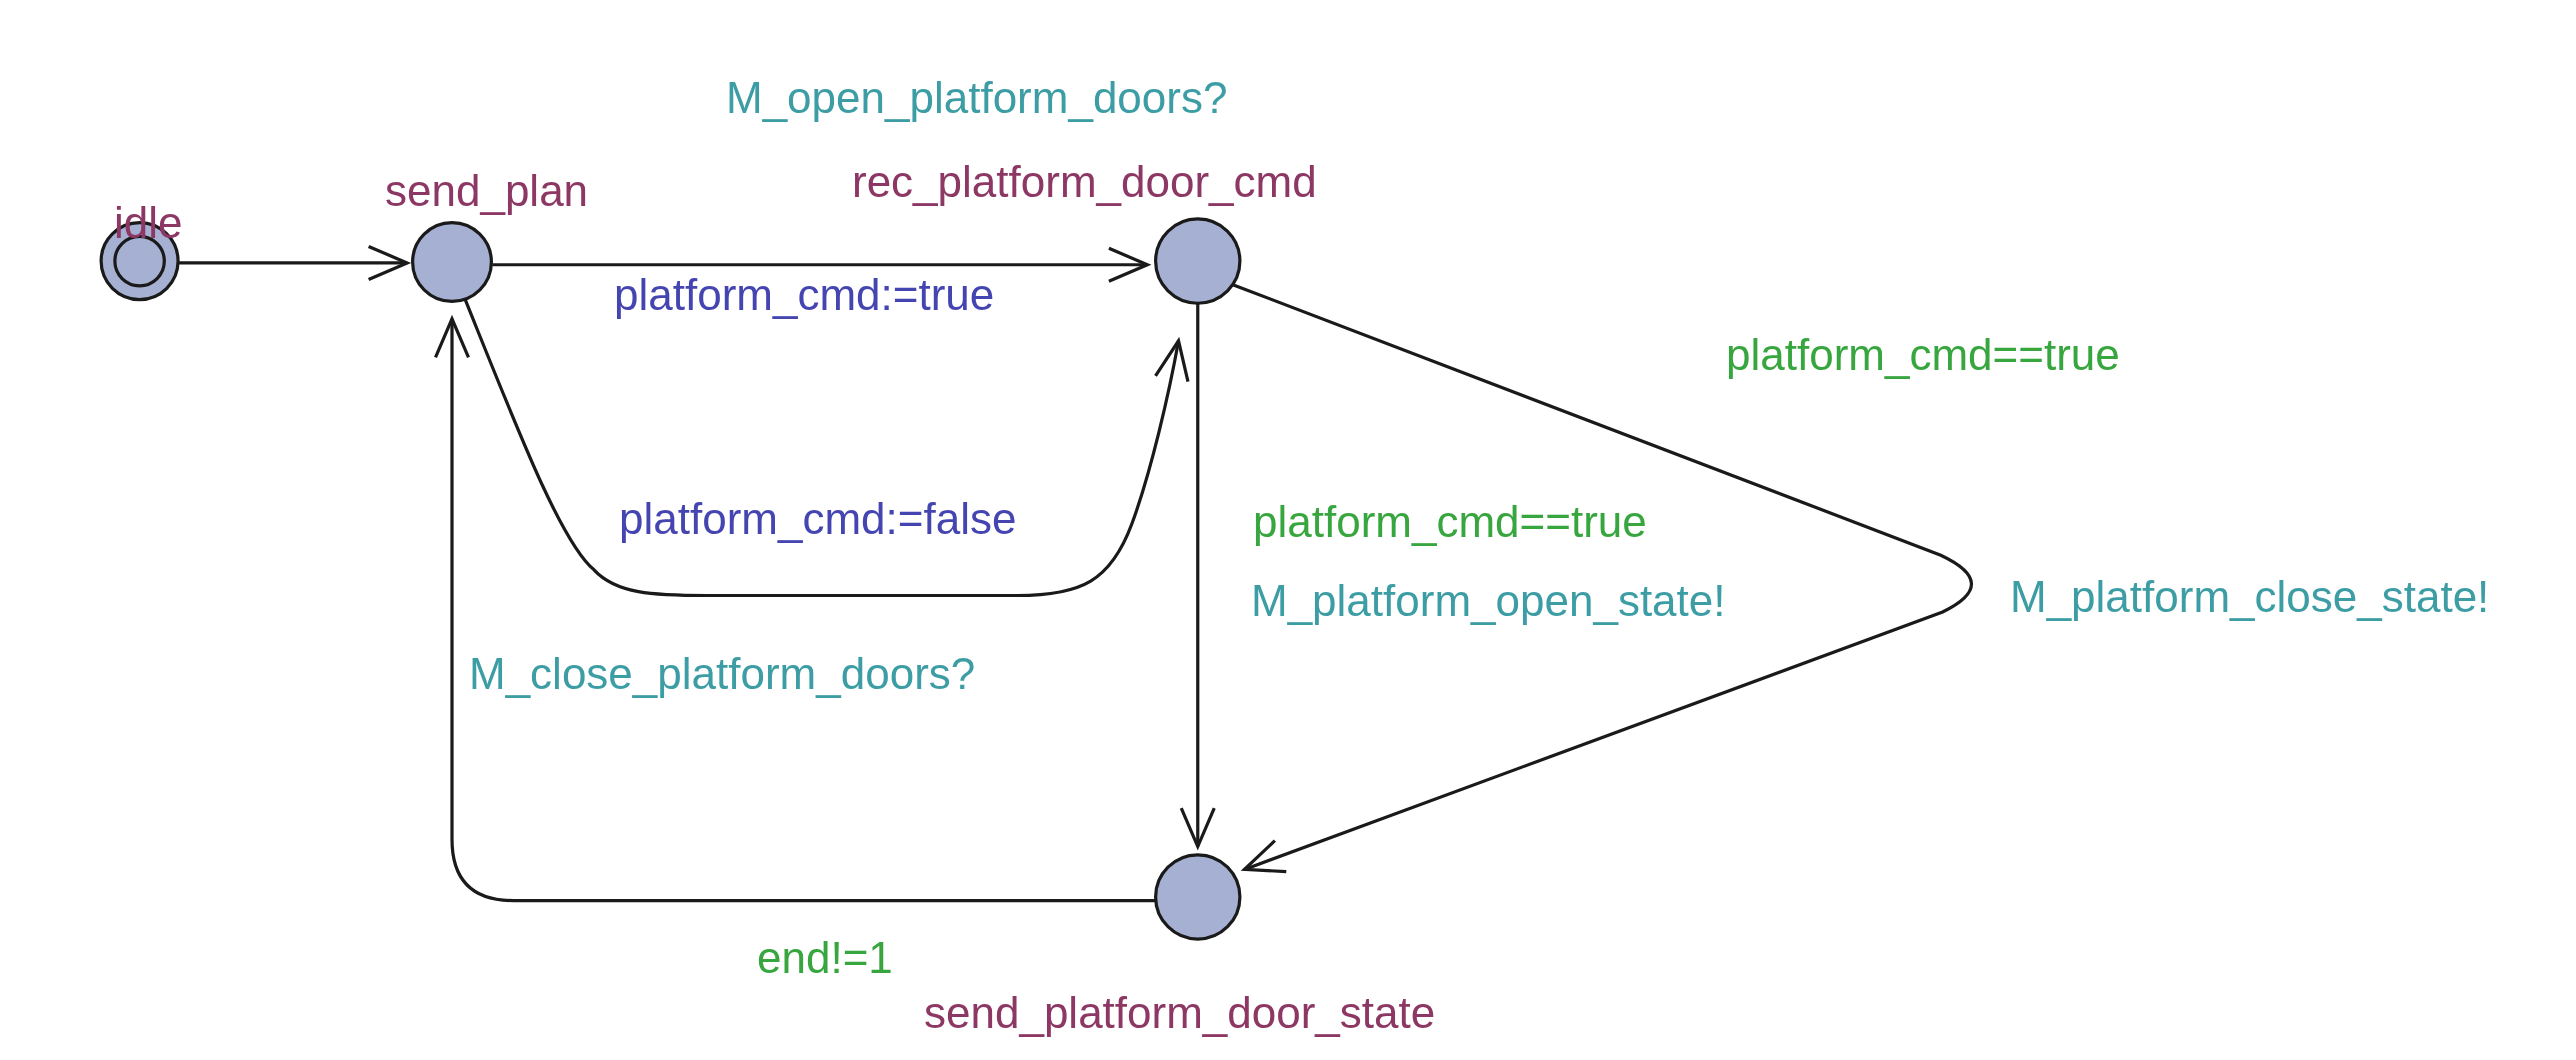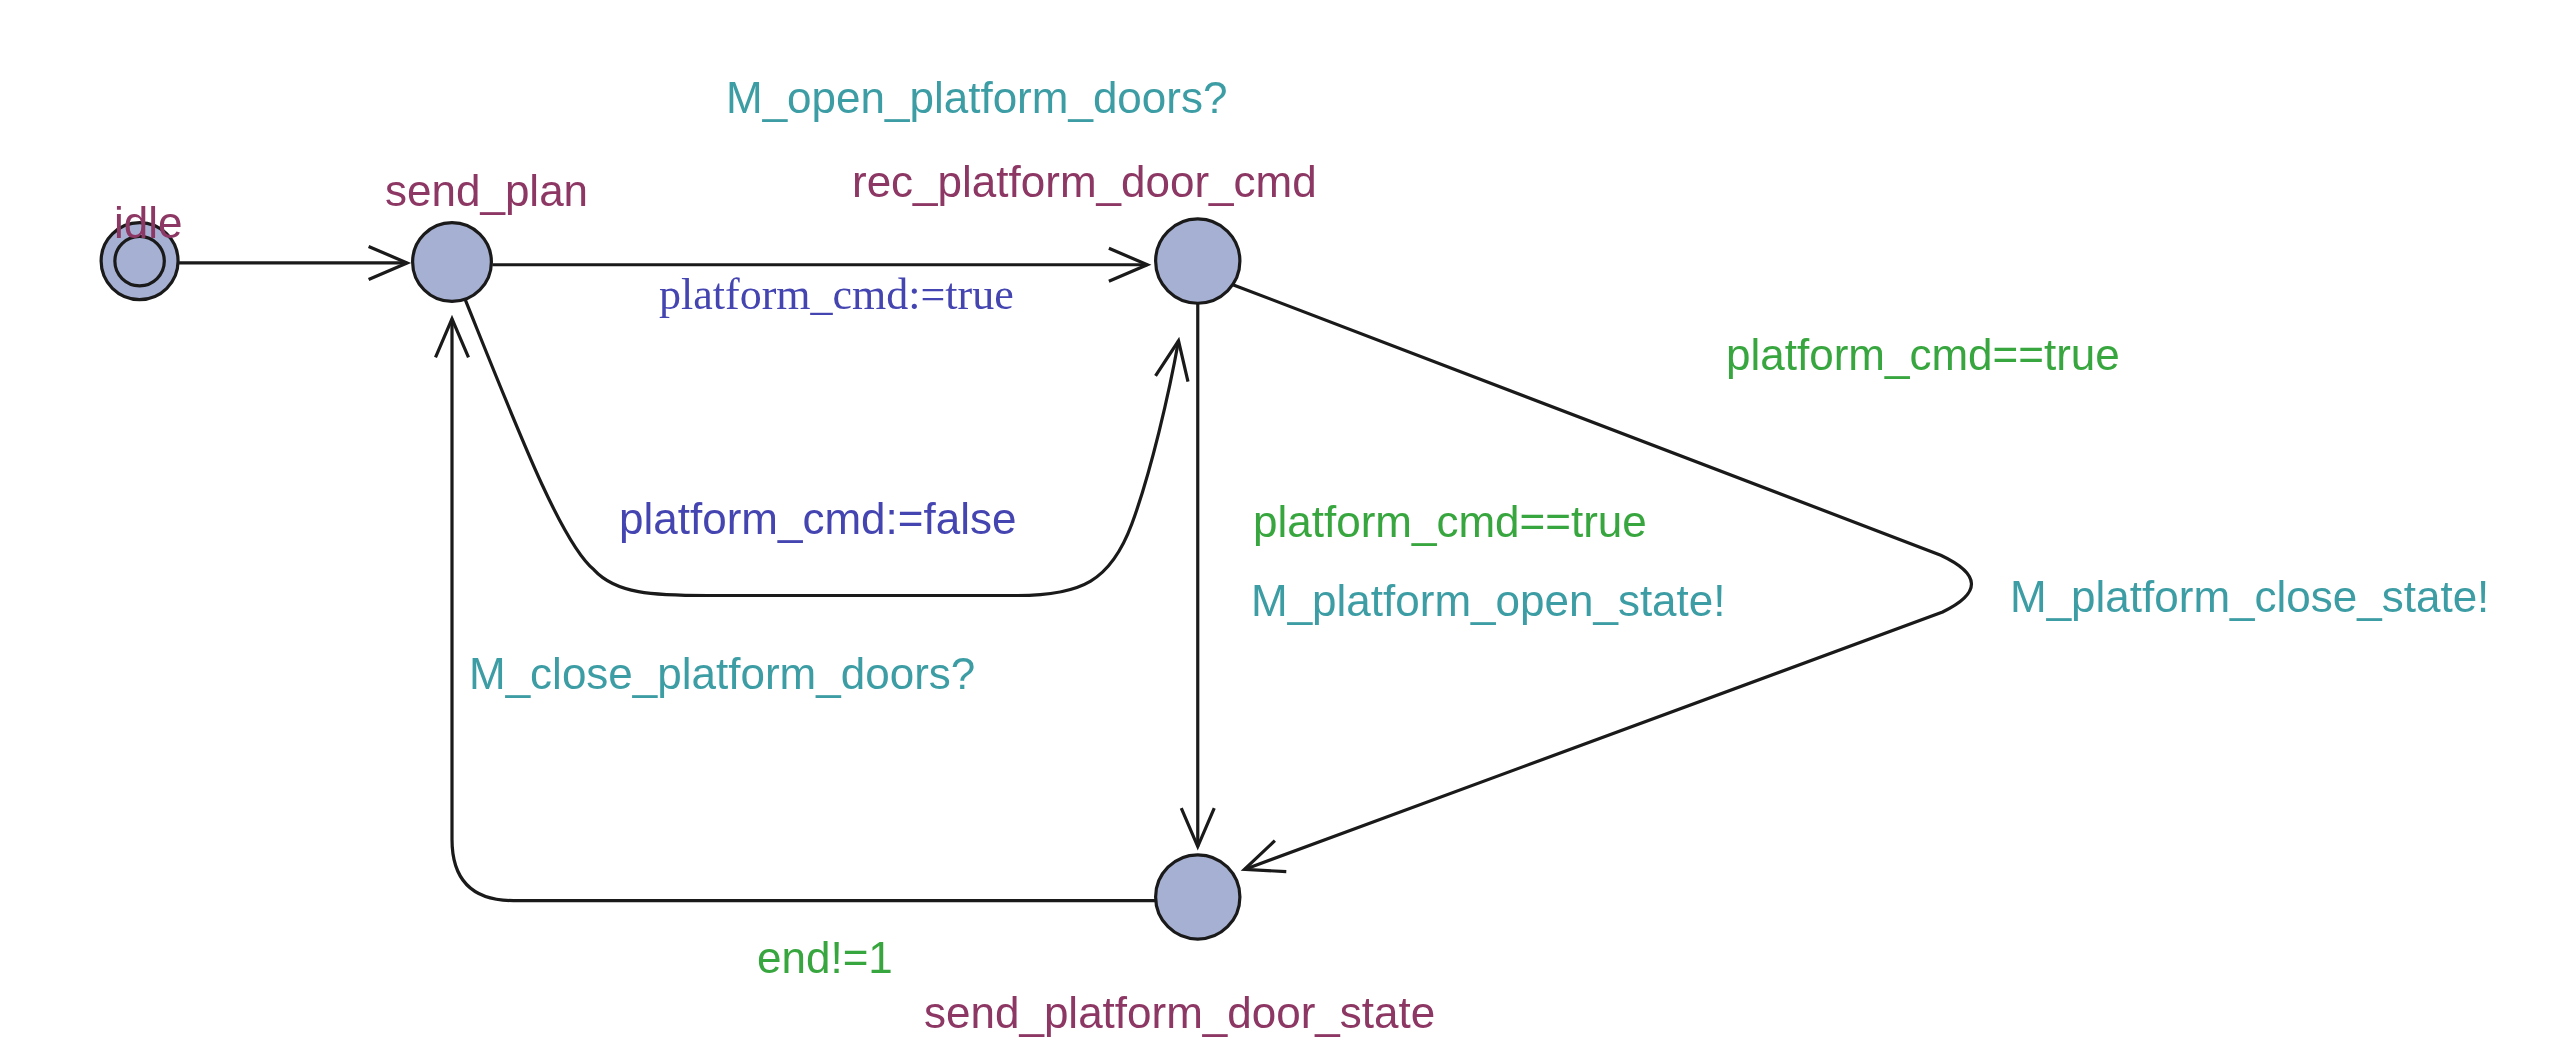--- a/index.html
+++ b/index.html
@@ -20,21 +20,21 @@
     user-select:none;
   }
   .sync{color:var(--sync,#3d9da4);}
   .guard{color:var(--guard,#38a63e);}
   .update{color:var(--update,#4545b2);}
   .locname{color:var(--locname,#8d3764);}
 
   
   #lbl-0{left:38px;top:22px;}
   #lbl-1{left:726px;top:66px;margin-top:8px;}
-  #lbl-2{left:659px;top:271px;font-family:Liberation Serif, serif;}
+  #lbl-2{left:614px;top:271px;}
   #lbl-3{left:619px;top:495px;}
   #lbl-4{left:469px;top:632px;margin-top:18px;}
   #lbl-5{left:1253px;top:498px;}
   #lbl-6{left:1251px;top:577px;}
   #lbl-7{left:1726px;top:331px;}
   #lbl-8{left:1990px;top:573px;margin-left:20px;}
   #lbl-9{left:757px;top:934px;}
 
   
   #loc-name-0{left:114px;top:156px;margin-top:43px;}

